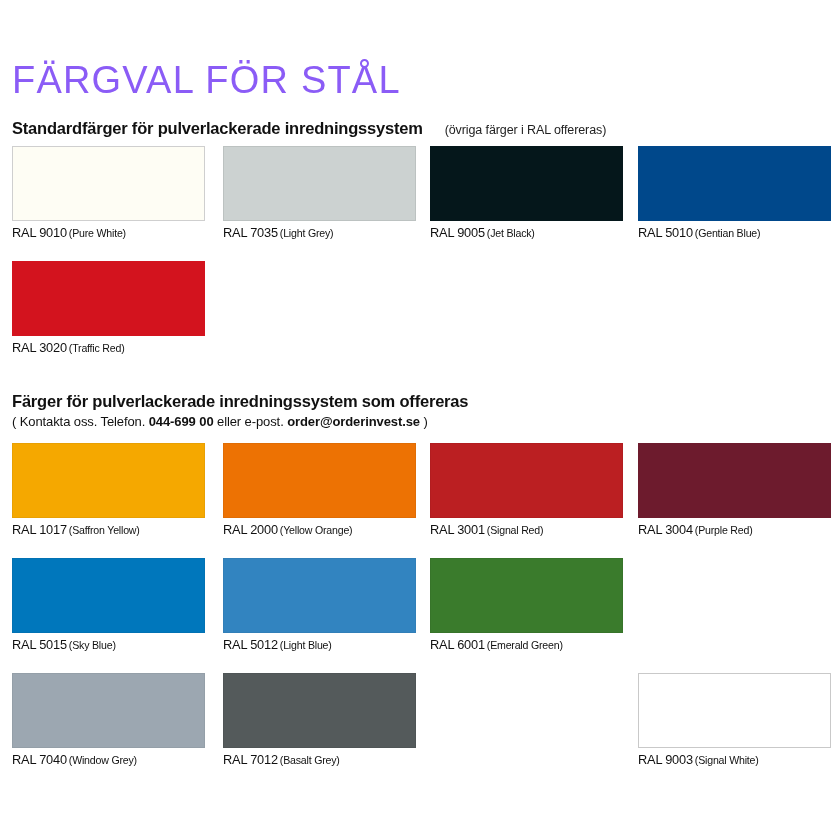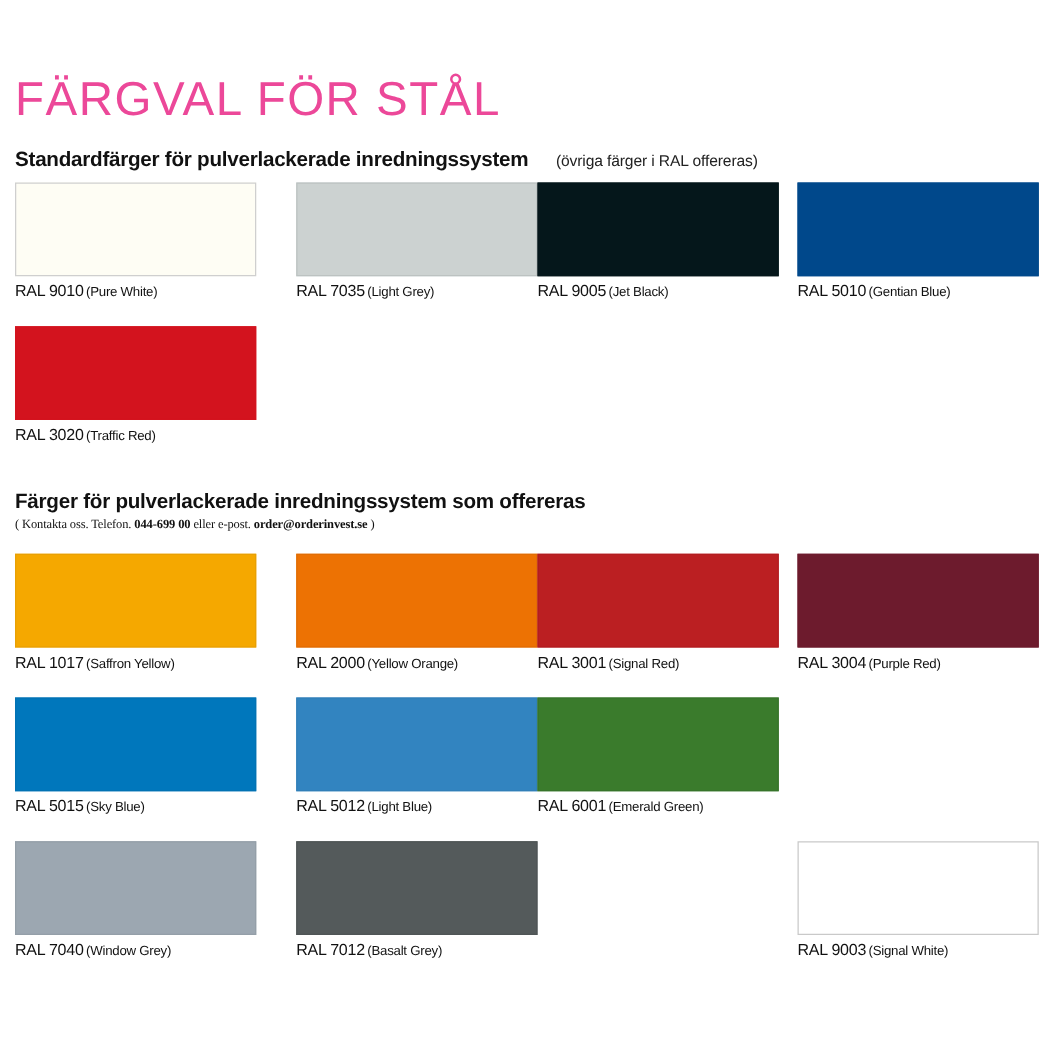--- a/index.html
+++ b/index.html
@@ -24,21 +24,21 @@
   }
 
   
   .page-title {
     position: absolute;
     left: 12px;
     top: 36px;
     font-size: 38px;
     font-weight: 300;
     letter-spacing: 1.2px;
-    color: #ec4899;
+    color: #8b5cf6;
     line-height: 1;
     white-space: nowrap;
   }
 
   
   .section {
     position: absolute;
     left: 0;
     width: 840px;
   }
@@ -57,44 +57,43 @@
   .section-head .head-note {
     font-size: 12.5px;
     font-weight: normal;
     color: #222222;
     margin-left: 22px;
     letter-spacing: -0.1px;
   }
   .section-sub {
     position: absolute;
     left: 12px;
-    font-size: 10px;
+    font-size: 13px;
     color: #111111;
     white-space: nowrap;
     letter-spacing: -0.1px;
-    font-family: Liberation Serif, serif;
   }
   .section-sub .b {
     font-weight: bold;
   }
 
   
   .swatch-row {
     position: absolute;
     left: 0;
     width: 840px;
     height: 100px;
   }
   .swatch-cell {
     position: absolute;
     top: 0;
     width: 202px;
   }
   .swatch-cell.c0 { left: 12px; }
-  .swatch-cell.c1 { left: 237px; }
+  .swatch-cell.c1 { left: 223px; }
   .swatch-cell.c2 { left: 430px; }
   .swatch-cell.c3 { left: 638px; }
 
   .swatch-chip {
     width: 193px;
     height: 75px;
     box-sizing: border-box;
     border: 1px solid #cfcfcf;
   }
   .swatch-label {

